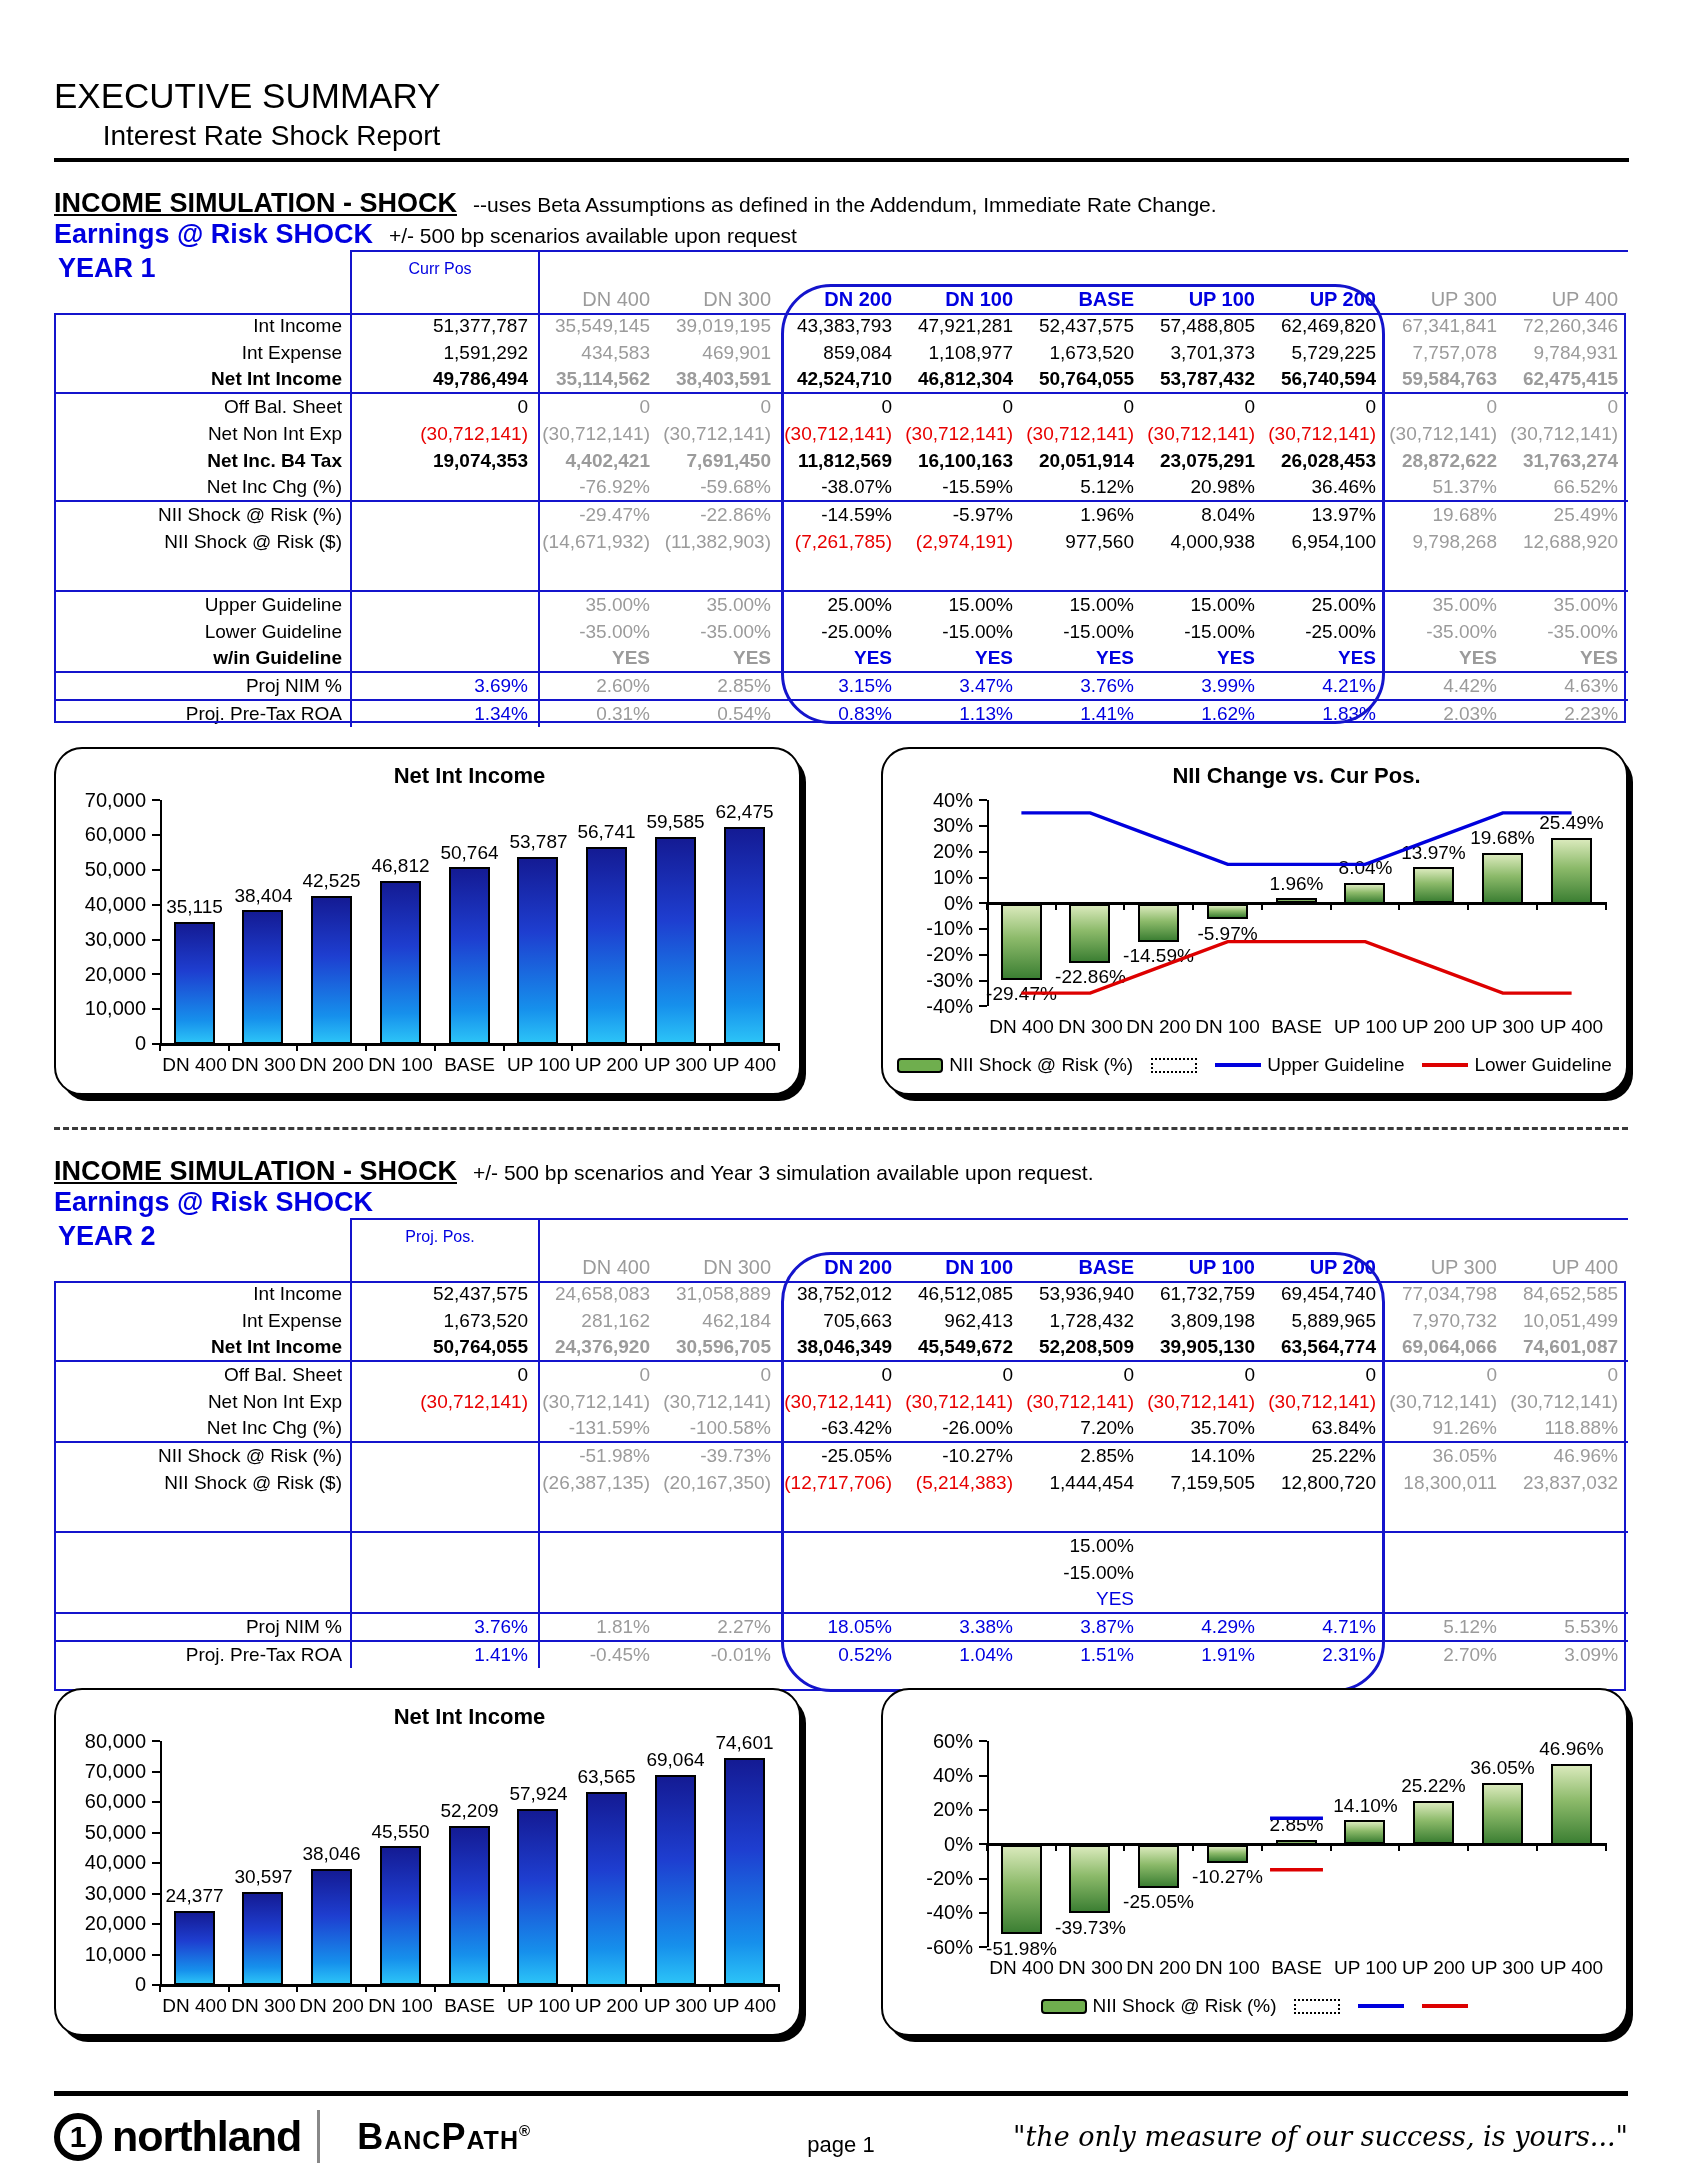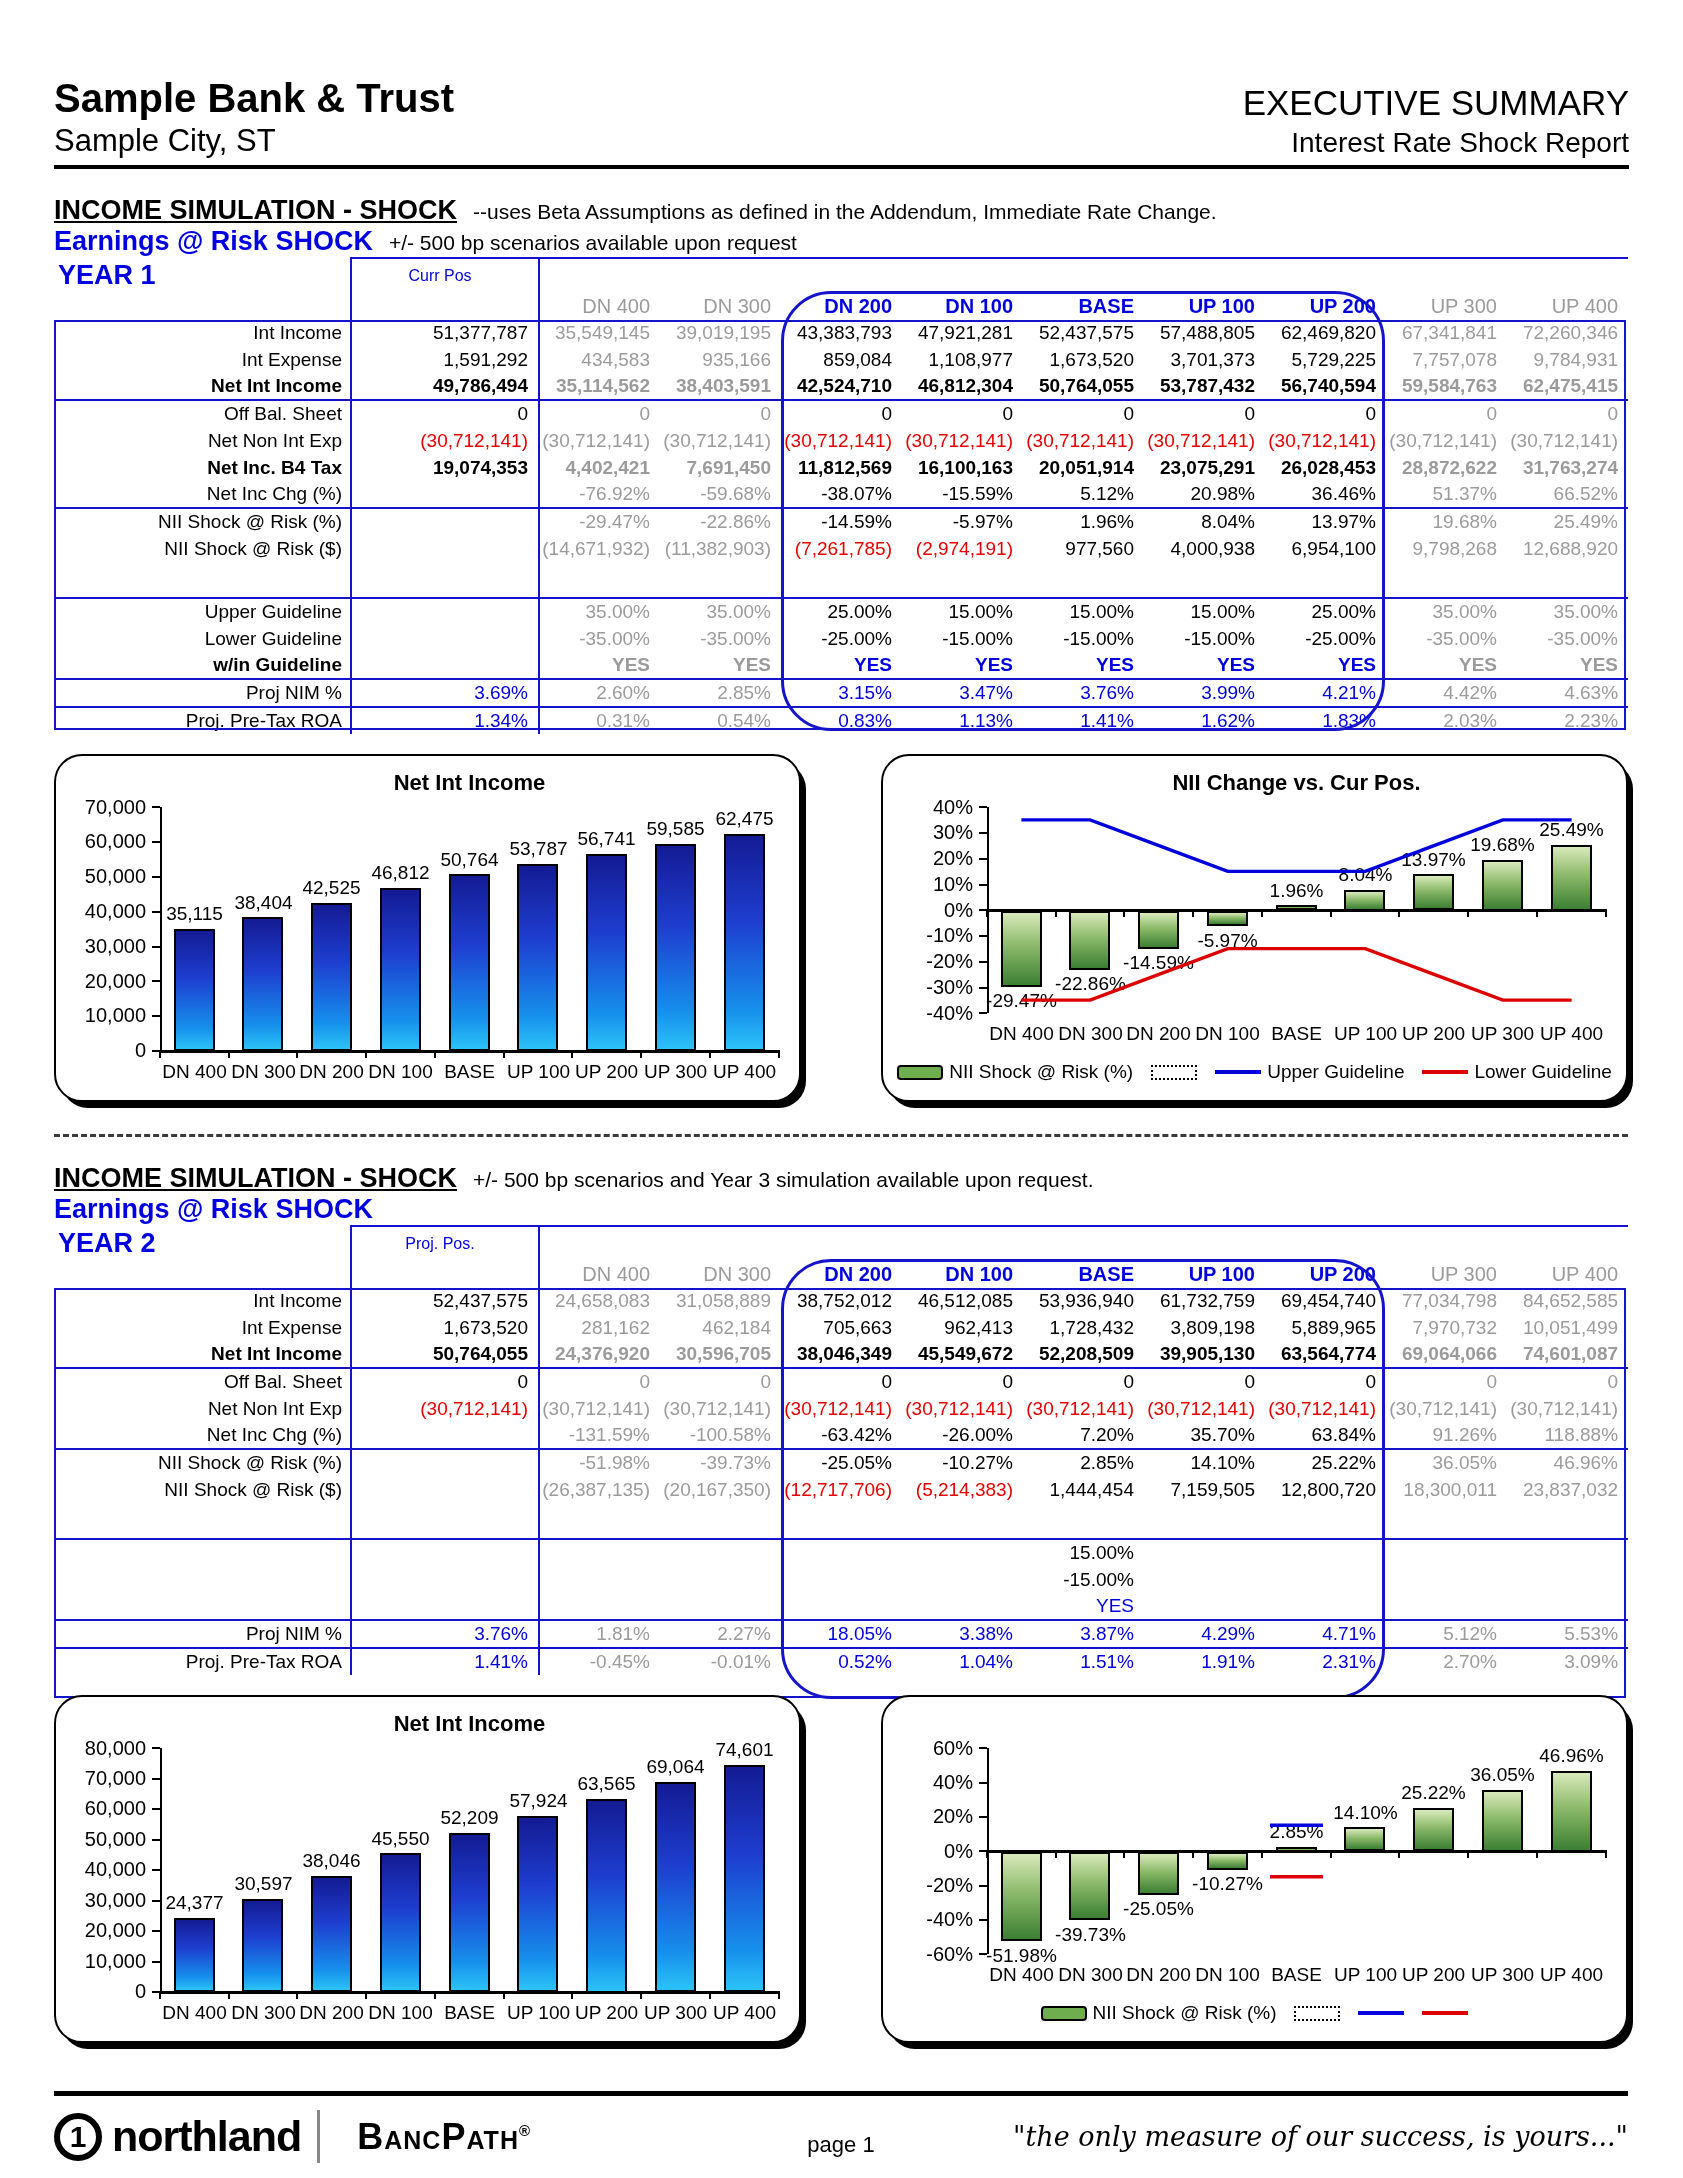--- a/index.html
+++ b/index.html
@@ -86,24 +86,20 @@
   .logo-reg{ font-size:15px; vertical-align:super; }
   .pagenum{ position:absolute; left:0; right:0; text-align:center; top:36px; font-size:22px; }
   .quote{ margin-left:auto; font-family:"DejaVu Serif", serif; font-style:italic; font-size:27px; }
 </style>
 </head>
 <body>
 
 <div class="page">
 
   <div class="hdr">
-    <div>
-      <div class="bank">Sample Bank &amp; Trust</div>
-      <div class="city">Sample City, ST</div>
-    </div>
     <div class="hdr-right">
       <div class="exec">EXECUTIVE SUMMARY</div>
       <div class="irsr">Interest Rate Shock Report</div>
     </div>
   </div>
 
   <div class="sec">
     <div class="secl1">
       <span class="sectitle">INCOME SIMULATION - SHOCK</span>
       <span class="secnote">--uses Beta Assumptions as defined in the Addendum, Immediate Rate Change.</span>
@@ -156,21 +152,21 @@
               <td class="k">52,437,575</td>
               <td class="k">57,488,805</td>
               <td class="k">62,469,820</td>
               <td class="g">67,341,841</td>
               <td class="g">72,260,346</td>
             </tr>
             <tr>
               <td class="lbl">Int Expense</td>
               <td class="currcol k">1,591,292</td>
               <td class="g">434,583</td>
-              <td class="g">935,166</td>
+              <td class="g">469,901</td>
               <td class="k">859,084</td>
               <td class="k">1,108,977</td>
               <td class="k">1,673,520</td>
               <td class="k">3,701,373</td>
               <td class="k">5,729,225</td>
               <td class="g">7,757,078</td>
               <td class="g">9,784,931</td>
             </tr>
             <tr class="bold ">
               <td class="lbl">Net Int Income</td>

